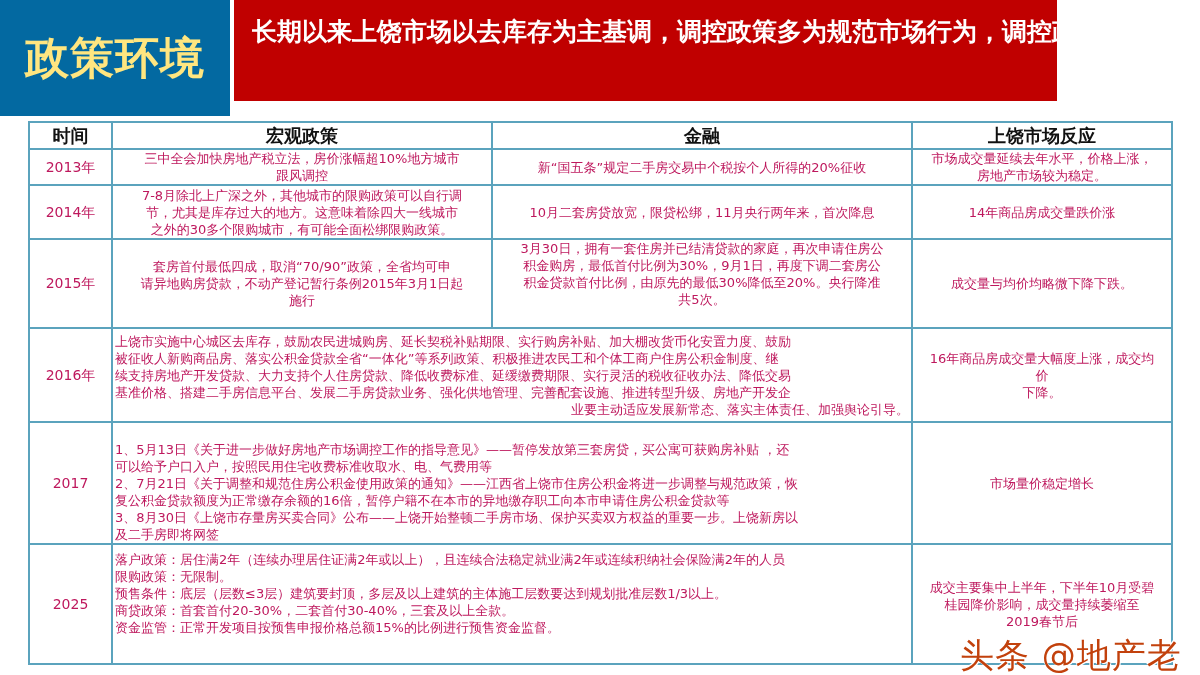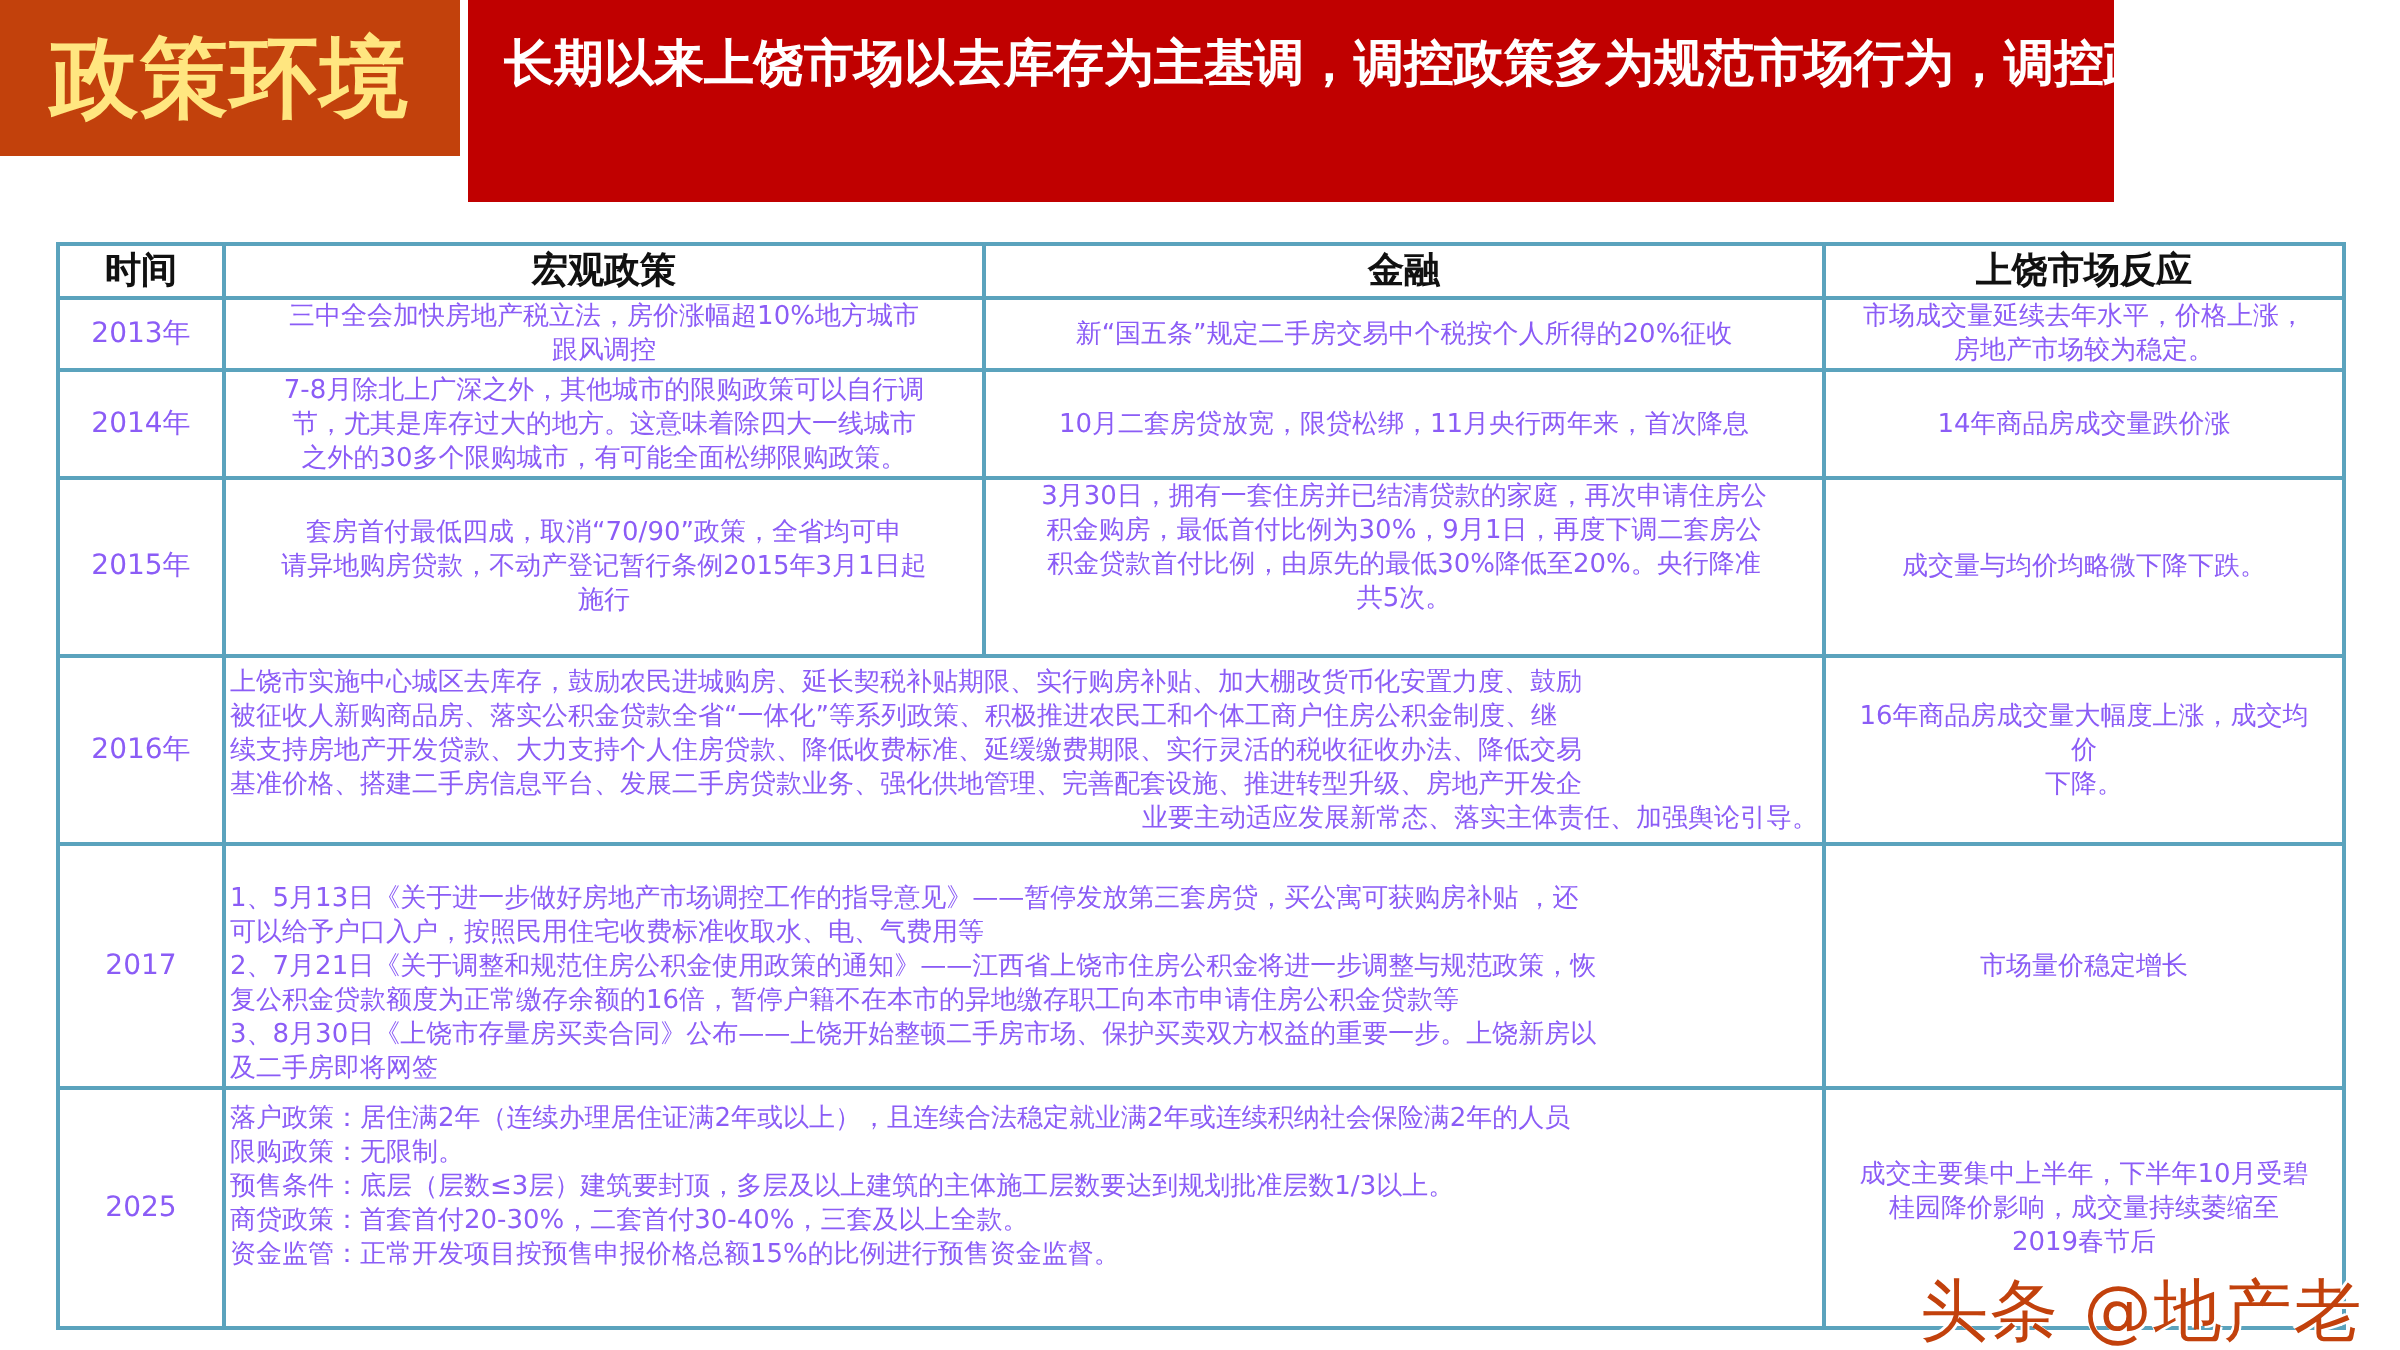--- a/index.html
+++ b/index.html
@@ -1,27 +1,27 @@
 <!DOCTYPE html>
 <html><head>
 <meta charset="utf-8">
 <style>
   * { box-sizing: border-box; margin: 0; padding: 0; }
   html, body { width: 1200px; height: 675px; background: #ffffff; overflow: hidden; }
   body { position: relative; font-family: "DejaVu Sans", "Liberation Sans", sans-serif; color: #1a1a1a; }
 
   .banner { position: absolute; left: 0; top: 0; width: 1200px; height: 101px; background: #ffffff; }
-  .banner-left { position: absolute; left: 0; top: 0; width: 230px; height: 78px; background: #c2410c; display: flex; align-items: center; justify-content: center; }
+  .banner-left { position: absolute; left: 0; top: 0; width: 230px; height: 116px; background: #0369a1; display: flex; align-items: center; justify-content: center; }
   .banner-title { color: #ffe680; font-size: 44px; font-weight: bold; letter-spacing: 1px; font-family: "DejaVu Sans", sans-serif; }
   .banner-right { position: absolute; left: 234px; top: 0; width: 823px; height: 101px; background: #c00000; padding: 14px 0 0 18px; }
   .banner-text { color: #ffffff; font-size: 25px; font-weight: bold; line-height: 36px; white-space: nowrap; }
 
   .table-wrap { position: absolute; left: 28px; top: 121px; width: 1143px; }
   table { width: 100%; border-collapse: collapse; table-layout: fixed; }
-  th, td { border: 2.5px solid #5ba3bd; vertical-align: middle; text-align: center; font-size: 13px; line-height: 17px; color: #8b5cf6; }
+  th, td { border: 2.5px solid #5ba3bd; vertical-align: middle; text-align: center; font-size: 13px; line-height: 17px; color: #be185d; }
   th { font-size: 18px; font-weight: bold; height: 27px; color: #111; text-align: center; }
   td.year { font-size: 14px; }
   td.left { text-align: left; padding: 0 2px; }
   td.center { text-align: center; padding: 0 2px; }
   td .line { display: block; }
 
   .watermark { position: absolute; left: 960px; top: 633px; font-size: 34px; color: #c2410c; letter-spacing: 1px; text-shadow: 1px 1px 0 #fff, -1px -1px 0 #fff; }
 </style>
 </head>
 <body>

